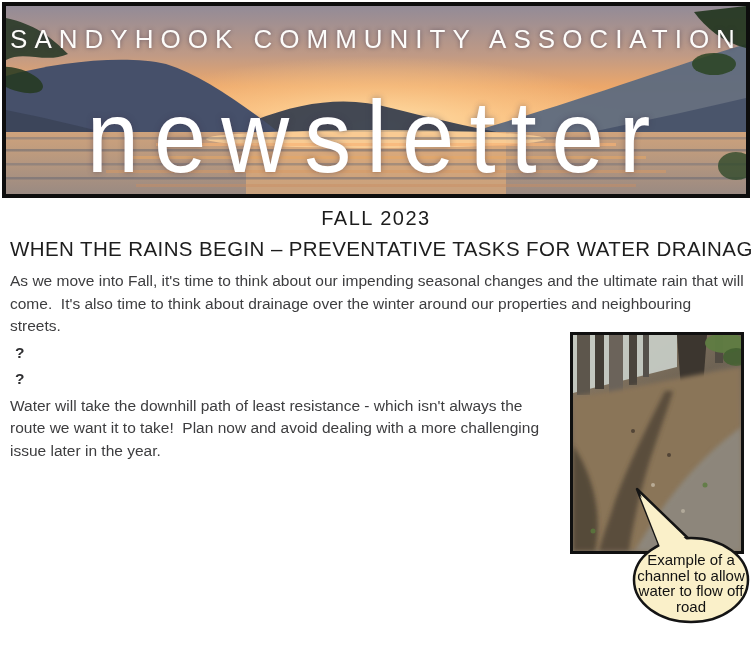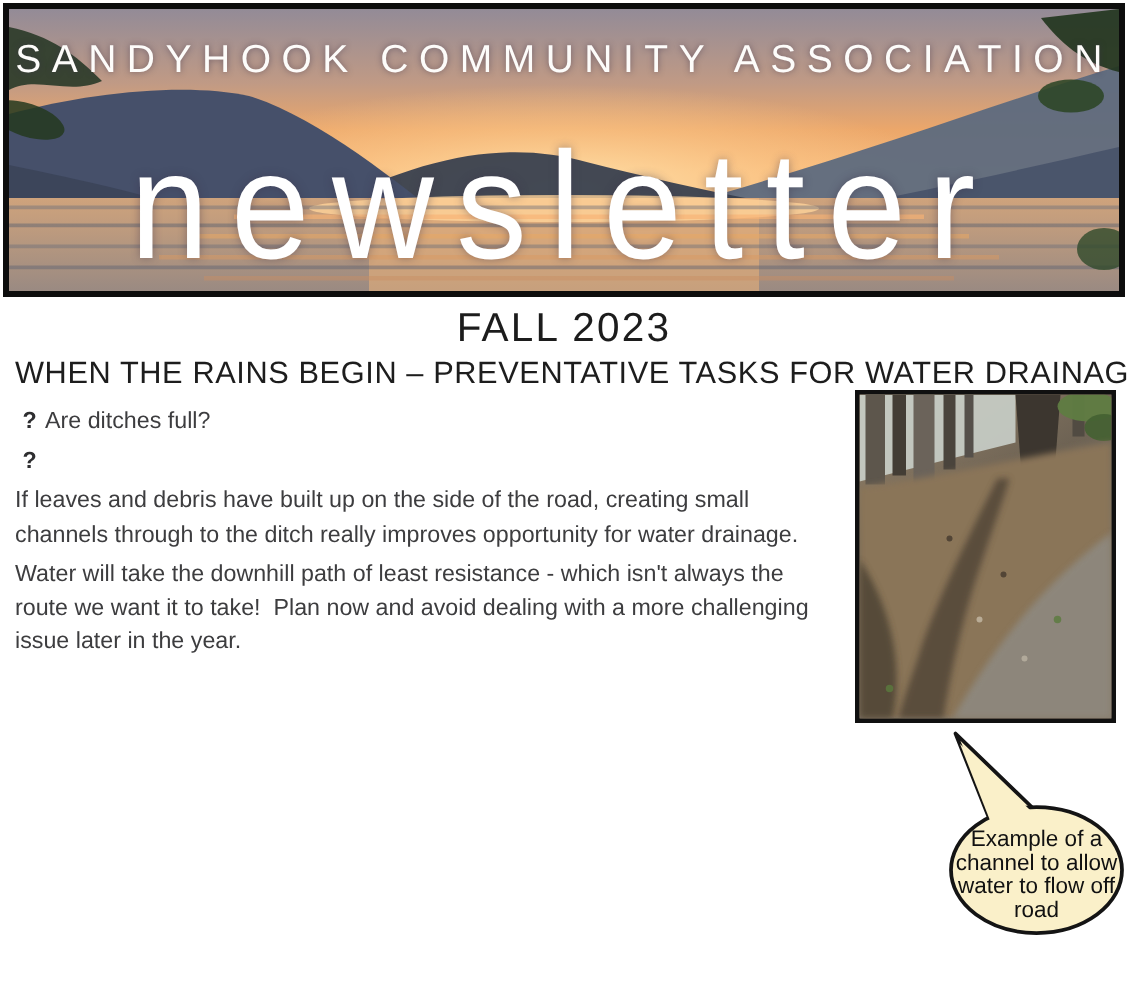--- a/index.html
+++ b/index.html
@@ -22,21 +22,21 @@
     position: absolute; top: 84px; left: 0; width: 100%; text-align: center;
     color: #ffffff; font-size: 94px; line-height: 96px; letter-spacing: 15px;
     font-weight: 400; white-space: nowrap;
     text-shadow: 0 0 6px rgba(60,50,75,.45);
     transform: scaleY(1.08); transform-origin: 50% 60%;
   }
 
   
   .issue {
     margin-top: 5px; text-align: center; color: #1c1c1c;
-    font-size: 27px; letter-spacing: 1.5px; font-weight: 500; line-height: 30px;
+    font-size: 20px; letter-spacing: 1.5px; font-weight: 500; line-height: 30px;
   }
   .article-heading {
     margin: 3px 0 6px 0; padding-left: 10px; color: #1d1d1d;
     font-size: 20.5px; letter-spacing: 0.4px; font-weight: 500; line-height: 26px;
     text-transform: uppercase; white-space: nowrap;
   }
 
   
   .article { padding: 2px 8px 0 10px; color: #3d3d3f; }
   .article p { margin: 0 0 4px 0; font-size: 15.5px; line-height: 22.5px; white-space: pre-wrap; }
@@ -115,20 +115,21 @@
     <div class="assoc-line">SANDYHOOK COMMUNITY ASSOCIATION</div>
     <div class="mast-title">newsletter</div>
   </div>
 
   <div class="issue">FALL 2023</div>
 
   <div class="article-heading">WHEN THE RAINS BEGIN – PREVENTATIVE TASKS FOR WATER DRAINAGE</div>
 
   <div class="article">
 
+    <p>As we move into Fall, it's time to think about our impending seasonal changes and the ultimate rain that will come.  It's also time to think about drainage over the winter around our properties and neighbouring streets.</p>
 
     <div class="photo-wrap">
       <svg viewBox="0 0 168 216" preserveAspectRatio="none" aria-hidden="true">
         <defs>
           <linearGradient id="gDirt" x1="0" y1="0" x2="0.5" y2="1">
             <stop offset="0" stop-color="#97846b"></stop>
             <stop offset="0.45" stop-color="#6e6354"></stop>
             <stop offset="1" stop-color="#85817a"></stop>
           </linearGradient>
           <filter id="soft" x="-20%" y="-20%" width="140%" height="140%">
@@ -163,27 +164,25 @@
         <circle cx="132" cy="150" r="2.5" fill="#5a7a3d" opacity="0.8"></circle>
         <circle cx="20" cy="196" r="2.5" fill="#5a7a3d" opacity="0.8"></circle>
         <circle cx="96" cy="120" r="2" fill="#3a3128" opacity="0.7"></circle>
         <circle cx="60" cy="96" r="2" fill="#3a3128" opacity="0.7"></circle>
       </svg>
     </div>
 
 
     <div class="check-row">
       <span class="q-mark">?</span>
-      <span>Are ditches full?</span>
     </div>
     <div class="check-row">
       <span class="q-mark">?</span>
     </div>
 
-    <p>If leaves and debris have built up on the side of the road, creating small channels through to the ditch really improves opportunity for water drainage.</p>
 
     <div class="wrap-spacer"></div>
 
     <p>Water will take the downhill path of least resistance - which isn't always the route we want it to take!  Plan now and avoid dealing with a more challenging issue later in the year.</p>
 
   </div>
 
   <div class="callout">
     <svg viewBox="0 0 154 164" aria-hidden="true">
       <path d="M39,19 L64,82 L96,74 Z" fill="#faf0c9" stroke="#141414" stroke-width="2.5" stroke-linejoin="round"></path>

